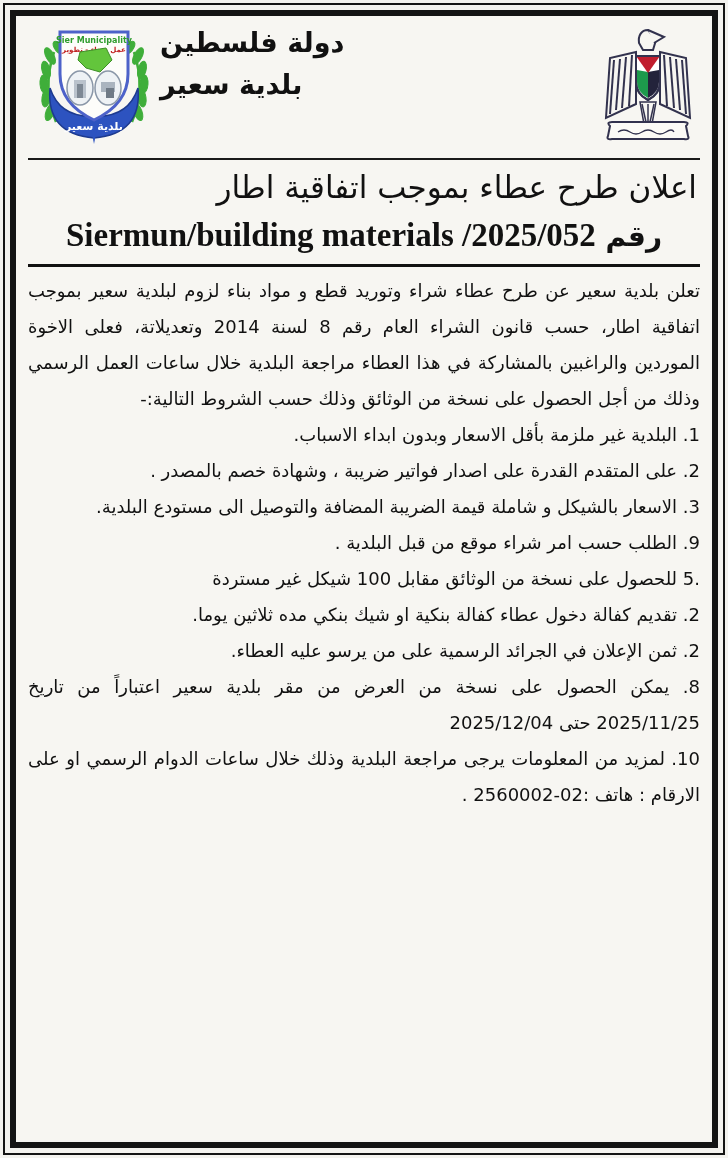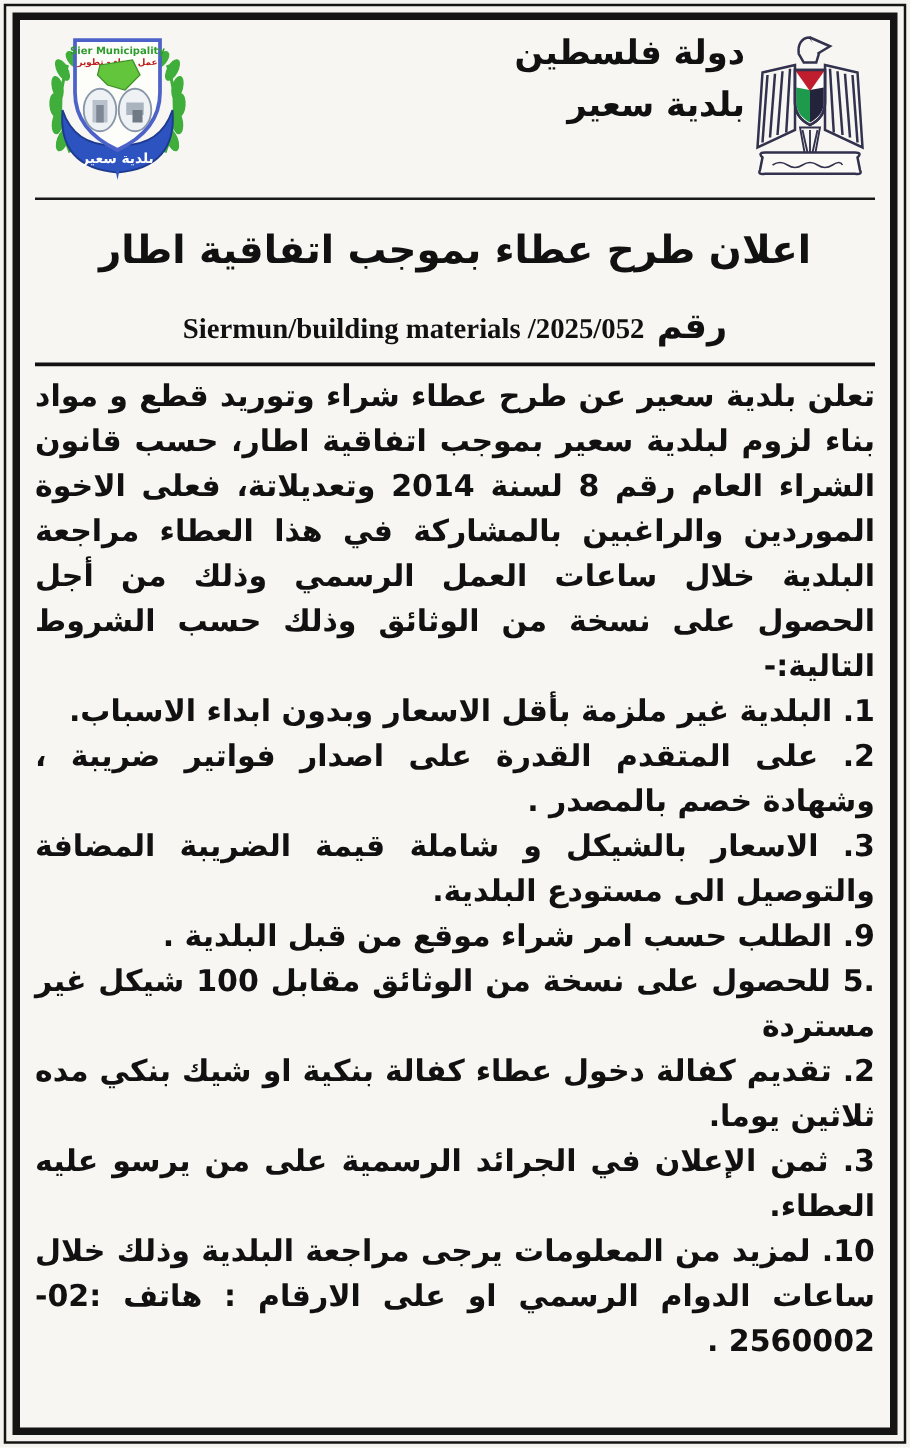--- a/index.html
+++ b/index.html
@@ -31,49 +31,49 @@
     display:flex;flex-direction:column;
   }
   
   .masthead{
     display:flex;align-items:flex-start;justify-content:space-between;
     height:134px;
   }
   .logo-box{width:132px;height:128px;flex:0 0 auto;}
   .eagle-box{width:104px;height:122px;flex:0 0 auto;margin-top:4px;}
   .head-center{
-    flex:1 1 auto;text-align:right;direction:rtl;
+    flex:1 1 auto;text-align:left;direction:rtl;
     font-weight:700;
   }
   .head-line{font-size:27px;line-height:42px;white-space:nowrap;}
   .rule-thin{
     border:none;border-top:2px solid #1a1a1a;margin:2px 0 2px 0;
   }
   .rule-med{
     border:none;border-top:3px solid #111;margin:4px 0 4px 0;
   }
   
   .title{
-    direction:rtl;text-align:center;
-    font-size:31px;font-weight:700;line-height:44px;margin:16px;
+    direction:rtl;text-align:right;
+    font-size:31px;font-weight:400;line-height:44px;margin:3px;
   }
   .subtitle{
     direction:rtl;text-align:center;
     font-size:28px;font-weight:700;line-height:46px;margin:0;
     white-space:nowrap;
   }
   .subtitle .latin{
     font-family:"Liberation Serif","DejaVu Serif",serif;
-    font-size:23px;font-weight:700;
+    font-size:33px;font-weight:700;
     unicode-bidi:embed;direction:ltr;
   }
   
   .bodytext{
     direction:rtl;
-    font-size:24px;font-weight:700;line-height:36px;
+    font-size:18px;font-weight:400;line-height:36px;
     text-align:justify;
   }
   .intro{margin:2px 0 0 0;}
   .item{margin:0;}
   svg text{font-family:"DejaVu Sans",sans-serif;}
 </style>
 </head>
 <body>
 
 <div class="page">
@@ -192,19 +192,20 @@
 
     <p class="bodytext intro">تعلن بلدية سعير عن طرح عطاء شراء وتوريد قطع و مواد بناء لزوم لبلدية سعير بموجب اتفاقية اطار، حسب قانون الشراء العام رقم 8 لسنة 2014 وتعديلاتة، فعلى الاخوة الموردين والراغبين بالمشاركة في هذا العطاء مراجعة البلدية خلال ساعات العمل الرسمي وذلك من أجل الحصول على نسخة من الوثائق وذلك حسب الشروط التالية:-</p>
 
     <div>
       <div class="bodytext item">1. البلدية غير ملزمة بأقل الاسعار وبدون ابداء الاسباب.</div>
       <div class="bodytext item">2. على المتقدم القدرة على اصدار فواتير ضريبة ، وشهادة خصم بالمصدر .</div>
       <div class="bodytext item">3. الاسعار بالشيكل و شاملة قيمة الضريبة المضافة والتوصيل الى مستودع البلدية.</div>
       <div class="bodytext item">9. الطلب حسب امر شراء موقع من قبل البلدية .</div>
       <div class="bodytext item">.5 للحصول على نسخة من الوثائق مقابل 100 شيكل غير مستردة</div>
       <div class="bodytext item">2. تقديم كفالة دخول عطاء كفالة بنكية او شيك بنكي مده ثلاثين يوما.</div>
-      <div class="bodytext item">3. ثمن الإعلان في الجرائد الرسمية على من يرسو عليه العطاء.</div>
+      <div class="bodytext item">2. ثمن الإعلان في الجرائد الرسمية على من يرسو عليه العطاء.</div>
+      <div class="bodytext item">8. يمكن الحصول على نسخة من العرض من مقر بلدية سعير اعتباراً من تاريخ 2025/11/25 حتى 2025/12/04</div>
       <div class="bodytext item">10. لمزيد من المعلومات يرجى مراجعة البلدية وذلك خلال ساعات الدوام الرسمي او على الارقام : هاتف :02-2560002 .</div>
     </div>
 
   </div>
  </div>
 </div>
 
 </body></html>

